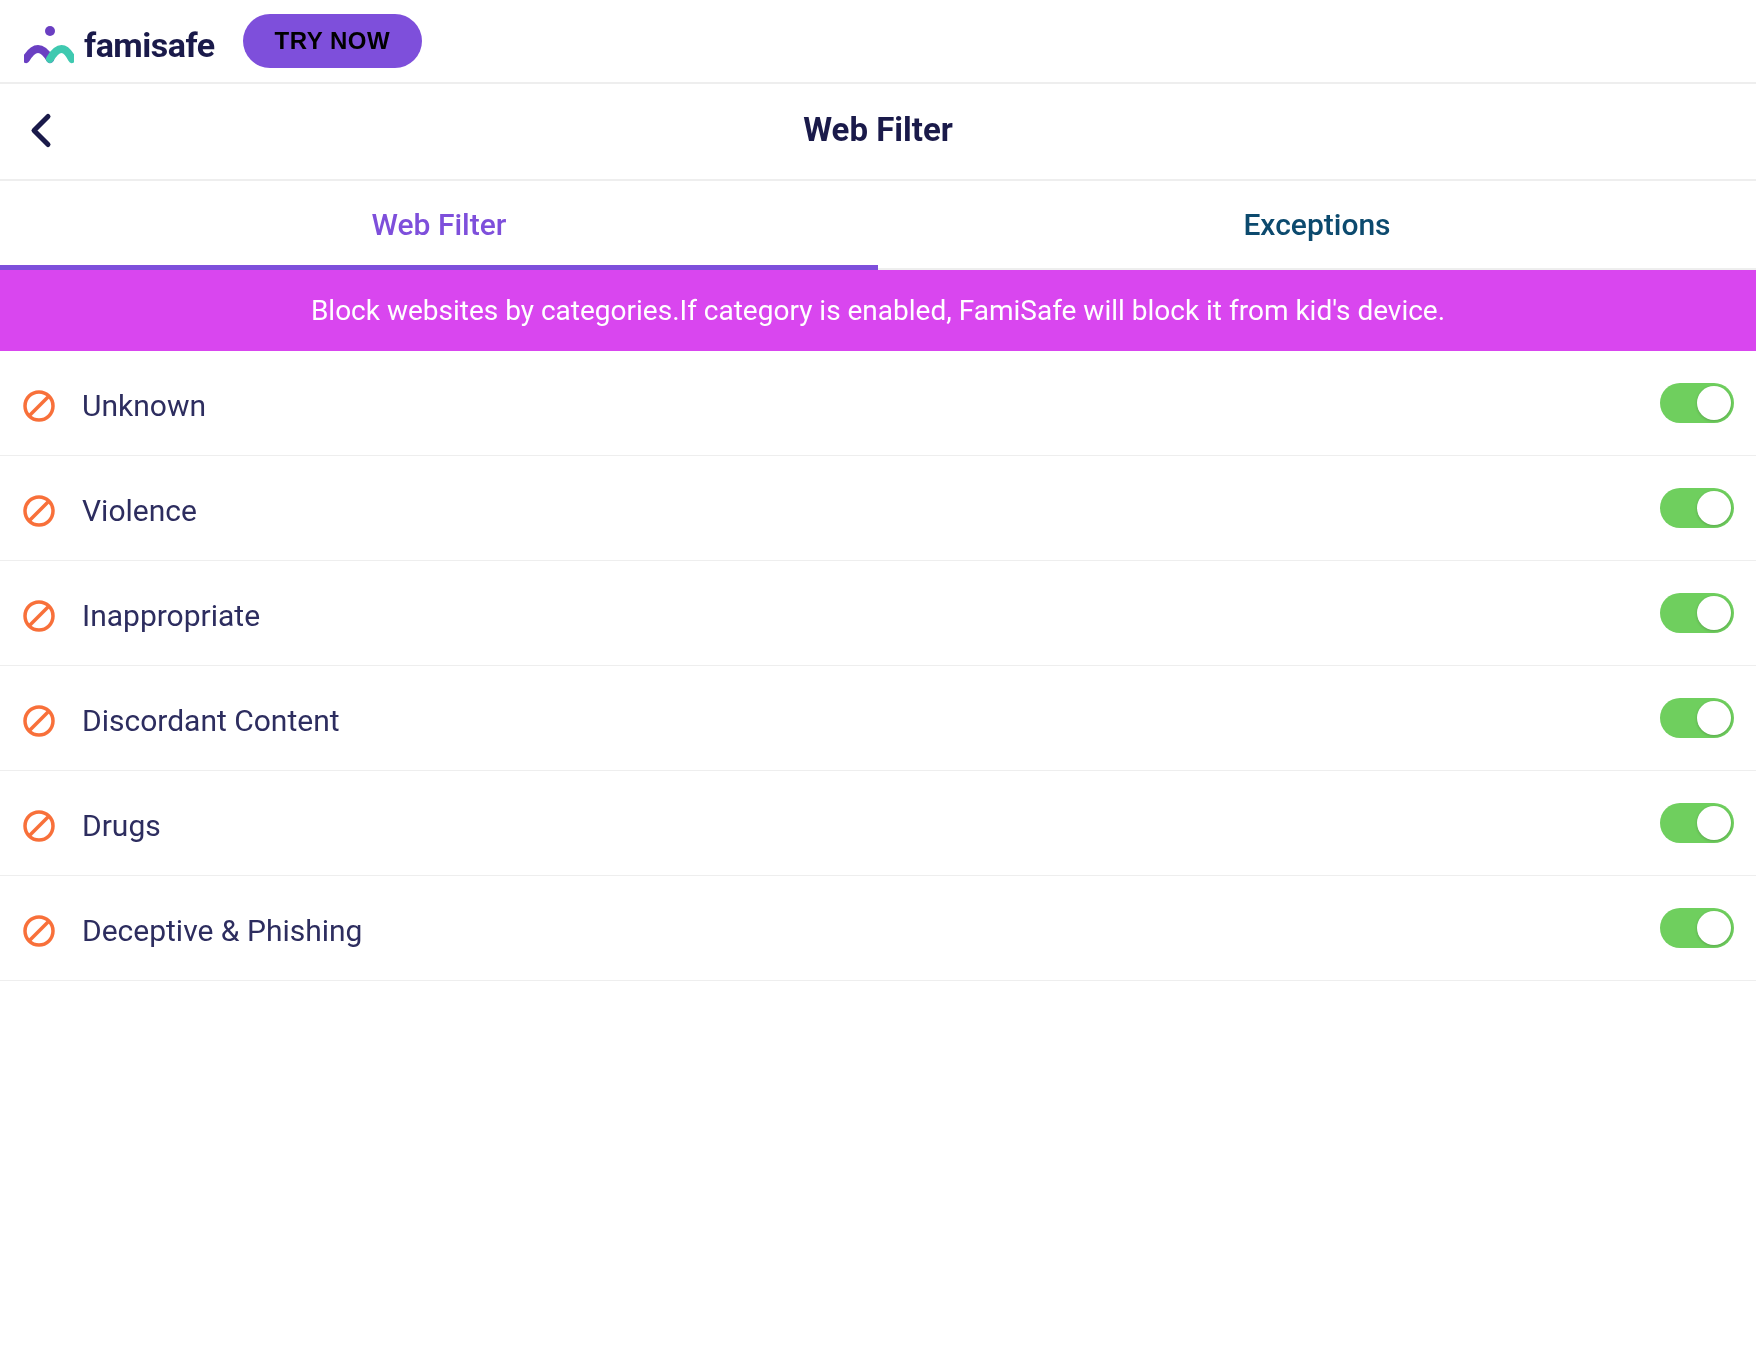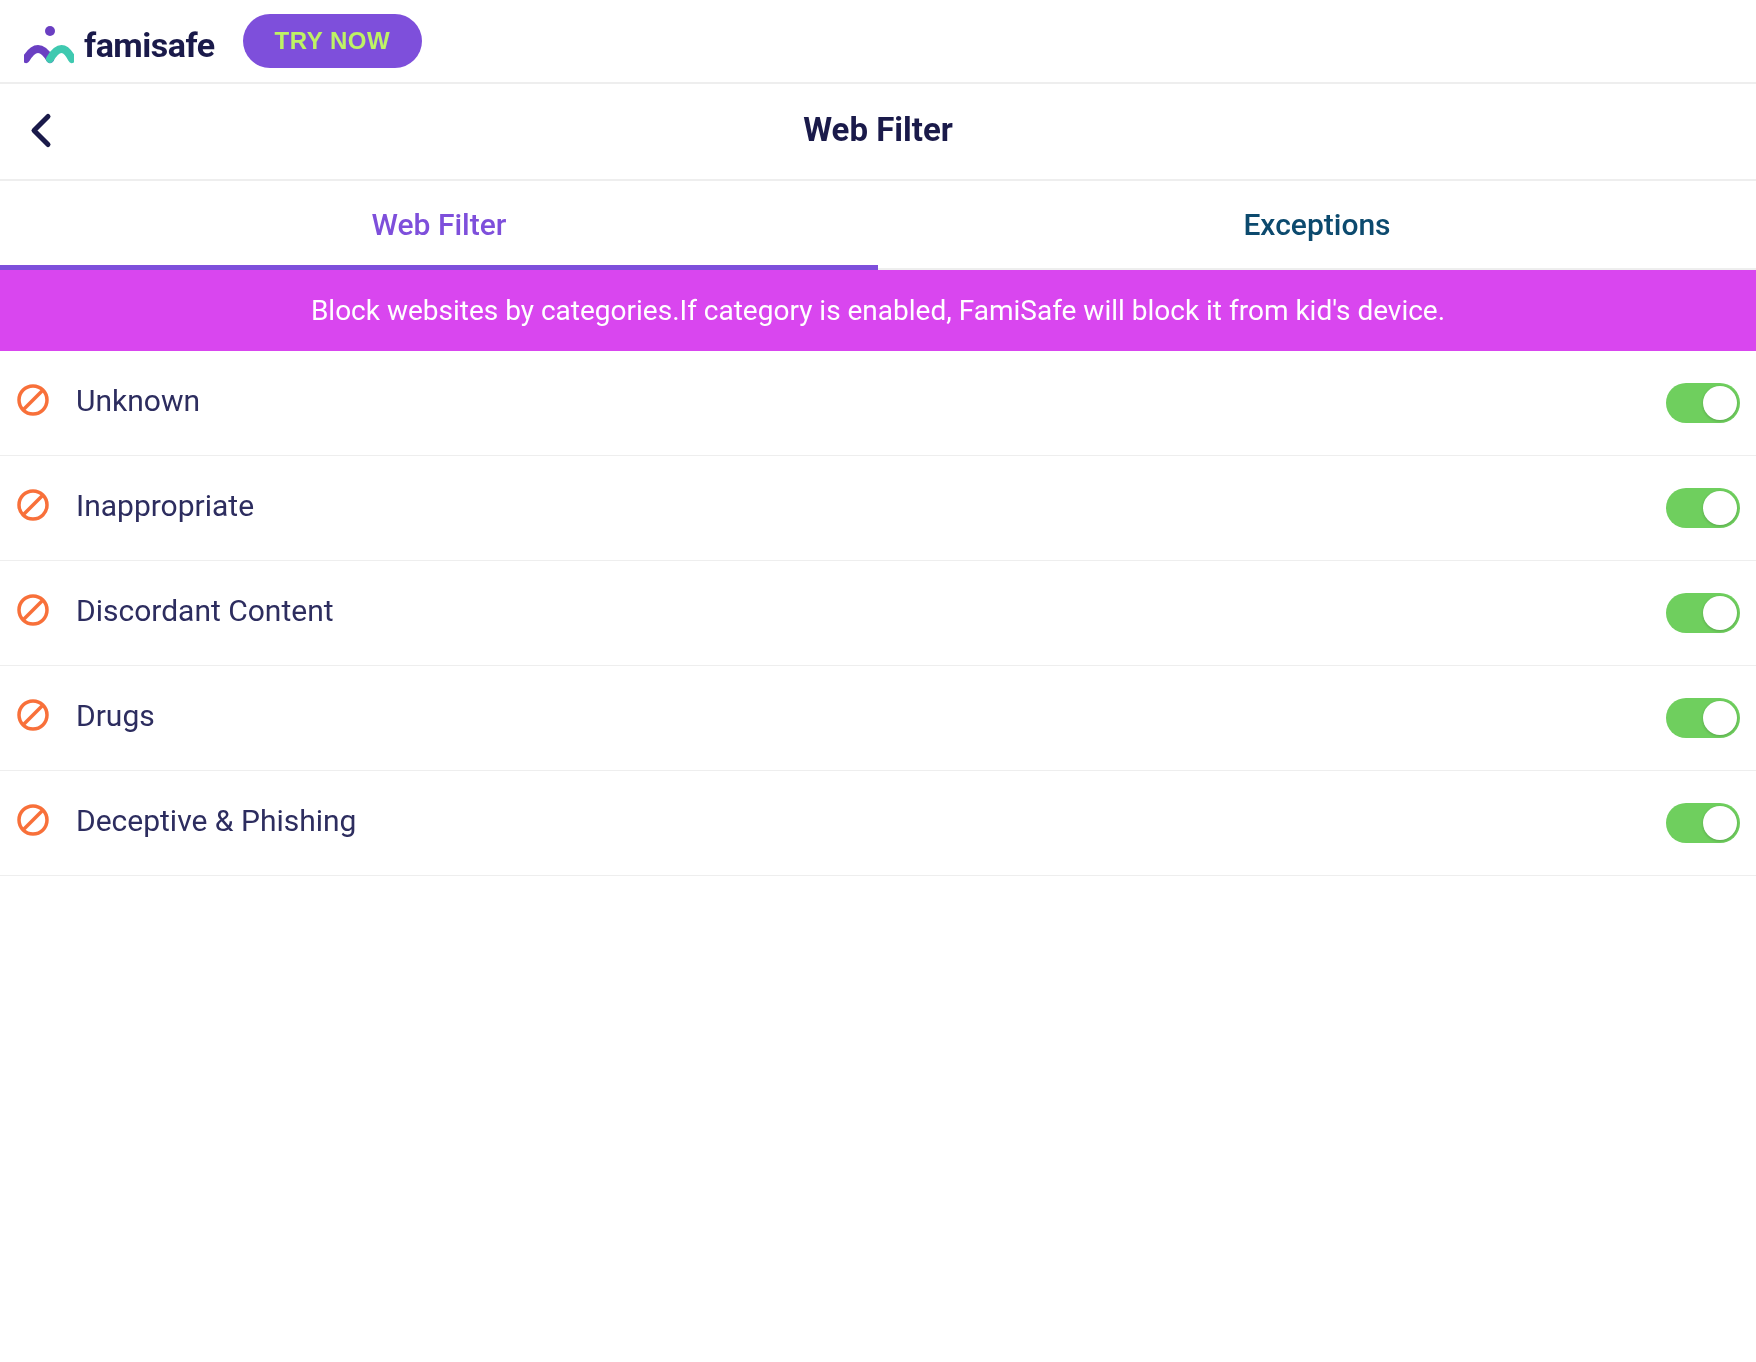--- a/index.html
+++ b/index.html
@@ -31,21 +31,21 @@
       position: relative;
     }
     .brand-text {
       font-size: 34px;
       font-weight: 700;
       color: #1a1a4a;
       letter-spacing: -0.5px;
     }
     .try-now-btn {
       background: #7e4fdb;
-      color: #bef264;
+      color: #000000;
       border: none;
       border-radius: 999px;
       font-size: 24px;
       font-weight: 700;
       padding: 13px 32px;
       cursor: pointer;
       letter-spacing: 0.5px;
     }
     .header-bar {
       position: relative;
@@ -102,22 +102,22 @@
       font-size: 28px;
       text-align: center;
       padding: 24px 20px;
     }
     .category-list {
       display: flex;
       flex-direction: column;
     }
     .category-row {
       display: flex;
-      align-items: flex-start;
-      padding: 32px 16px;
+      align-items: flex-end;
+      padding: 32px 22px;
       border-bottom: 1px solid #eeeeee;
       gap: 26px;
     }
     .block-icon {
       width: 34px;
       height: 34px;
       flex-shrink: 0;
     }
     .category-label {
       font-size: 30px;
@@ -183,20 +183,28 @@
 
   <div class="category-row">
     <svg class="block-icon" viewBox="0 0 34 34">
       <circle cx="17" cy="17" r="14" stroke="#f8703a" stroke-width="3.5" fill="none"></circle>
       <line x1="7.5" y1="26.5" x2="26.5" y2="7.5" stroke="#f8703a" stroke-width="3.5"></line>
     </svg>
     <span class="category-label">Unknown</span>
     <div class="toggle"></div>
   </div>
 
+  <div class="category-row">
+    <svg class="block-icon" viewBox="0 0 34 34">
+      <circle cx="17" cy="17" r="14" stroke="#f8703a" stroke-width="3.5" fill="none"></circle>
+      <line x1="7.5" y1="26.5" x2="26.5" y2="7.5" stroke="#f8703a" stroke-width="3.5"></line>
+    </svg>
+    <span class="category-label">Violence</span>
+    <div class="toggle"></div>
+  </div>
 
 
   <div class="category-row">
     <svg class="block-icon" viewBox="0 0 34 34">
       <circle cx="17" cy="17" r="14" stroke="#f8703a" stroke-width="3.5" fill="none"></circle>
       <line x1="7.5" y1="26.5" x2="26.5" y2="7.5" stroke="#f8703a" stroke-width="3.5"></line>
     </svg>
     <span class="category-label">Inappropriate</span>
     <div class="toggle"></div>
   </div>

